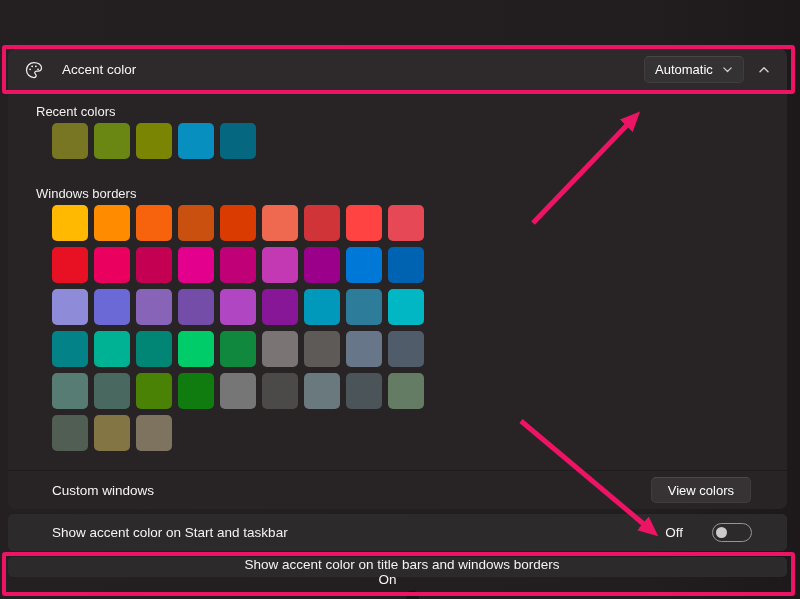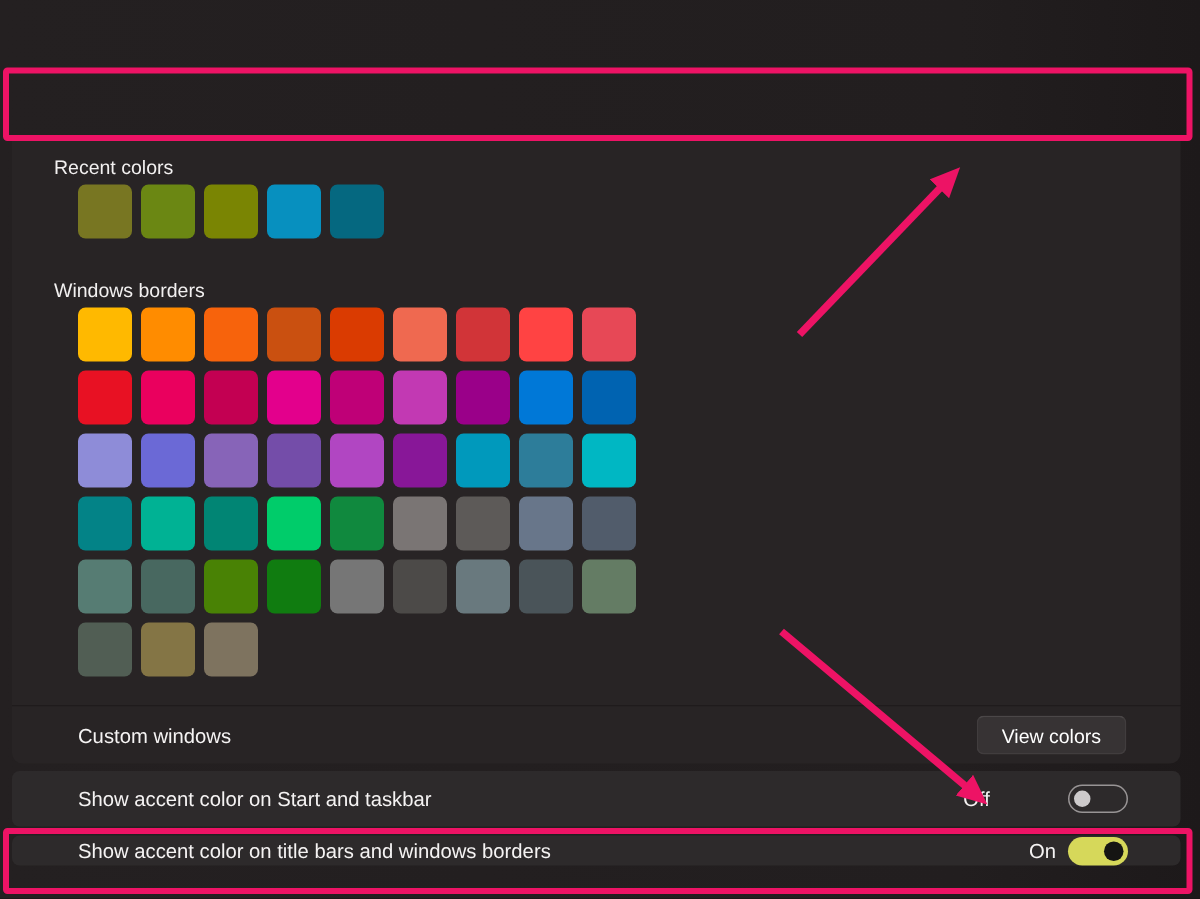--- a/index.html
+++ b/index.html
@@ -18,22 +18,22 @@
   
   .card{position:absolute;left:8px;width:779px;box-sizing:border-box;}
   .header-card{top:49px;height:41px;background:#2e2a2b;border-radius:7px 7px 0 0;
     display:flex;align-items:center;padding:0 12px 0 16px;}
   .body-card{top:91px;height:379px;background:#282425;border-top:1px solid #1f1b1c;}
   .custom-card{top:470px;height:39px;background:#282425;border-top:1px solid #1f1b1c;
     border-radius:0 0 7px 7px;display:flex;align-items:center;
     padding:0 36px 0 44px;}
   .toggle-card{height:37px;background:#2d2a2b;border-radius:5px;display:flex;align-items:center;
     padding:0 35px 0 44px;}
-  .toggle-card.first{top:514px;gap:44px;}
-  .toggle-card.second{top:557px;height:20px;}
+  .toggle-card.first{top:514px;}
+  .toggle-card.second{top:557px;height:20px;flex-direction:column;}
 
   .row-label{font-size:13.5px;color:#f5f3f3;}
   .spacer{flex:1;}
 
   .palette-icon{width:20px;height:20px;flex:0 0 auto;}
   .header-label{margin-left:18px;}
 
   
   .dropdown{width:100px;height:27px;background:#353233;border:1px solid #413d3e;border-top-color:#4b4748;
     border-radius:5px;display:flex;align-items:center;justify-content:space-between;
@@ -48,39 +48,61 @@
   .swatch-row{position:absolute;left:44px;top:31px;display:flex;gap:6px;}
   .swatch-grid{position:absolute;left:44px;top:113px;display:grid;grid-template-columns:repeat(9,36px);gap:6px;width:372px;}
   .swatch{width:36px;height:36px;border-radius:5px;cursor:pointer;}
 
   
   .btn{height:26px;padding:0 16px;background:#373334;border:1px solid #413d3e;border-top-color:#4b4748;
     border-radius:5px;color:#ffffff;font-size:13px;font-family:"Liberation Sans",sans-serif;
     display:flex;align-items:center;cursor:pointer;}
 
   
-  .toggle-state{font-size:13.5px;color:#f5f3f3;margin-right:8px;}
+  .toggle-state{font-size:13.5px;color:#f5f3f3;margin-right:29px;}
   .toggle{width:40px;height:19px;border-radius:10px;box-sizing:border-box;position:relative;cursor:pointer;}
   .toggle.off{border:1px solid #989495;background:transparent;}
   .toggle.off .knob{position:absolute;left:3px;top:3px;width:11px;height:11px;border-radius:50%;background:#cdcacb;}
   .toggle.on{border:none;}
   .toggle.on .knob{position:absolute;right:3px;top:3px;width:13px;height:13px;border-radius:50%;background:#151513;}
 
   
   .annot-box{position:absolute;border:4px solid #ED1365;border-radius:3px;pointer-events:none;z-index:50;box-sizing:border-box;}
   .annot-box.box1{left:2px;top:45px;width:793px;height:49px;}
   .annot-box.box2{left:2px;top:552px;width:793px;height:44px;}
   #arrows{position:absolute;left:0;top:0;z-index:60;pointer-events:none;}
 </style>
 </head>
 <body>
 
 <div id="screen">
 
 
+  <div class="card header-card">
+    <svg class="palette-icon" viewBox="0 0 24 24" fill="none" stroke="#f0eeee" stroke-width="1.5" stroke-linejoin="round">
+      <path d="M12 3a9 9 0 1 0 0 18c1.5 0 2.6-1 2.6-2.3 0-.8-.4-1.3-.9-1.8-.5-.5-.8-.9-.8-1.5 0-1.2 1-2.1 2.2-2.1H17c2.3 0 4-1.8 4-4C21 5.9 17 3 12 3z"></path>
+      <circle cx="7.3" cy="11.2" r="1.1" fill="#f0eeee" stroke="none"></circle>
+      <circle cx="9.8" cy="7.6" r="1.1" fill="#f0eeee" stroke="none"></circle>
+      <circle cx="14.2" cy="7.6" r="1.1" fill="#f0eeee" stroke="none"></circle>
+      <circle cx="16.9" cy="11.2" r="1.1" fill="#f0eeee" stroke="none"></circle>
+    </svg>
+    <span class="row-label header-label">Accent color</span>
+    <span class="spacer"></span>
+    <div class="dropdown">
+      <span class="dropdown-value">Automatic</span>
+      <svg width="11" height="11" viewBox="0 0 12 12" fill="none" stroke="#cfcccd" stroke-width="1.4" stroke-linecap="round" stroke-linejoin="round">
+          <path d="M2 4.2 6 8.2 10 4.2"></path>
+        </svg>
+    </div>
+    <div class="expander">
+      <svg width="12" height="12" viewBox="0 0 12 12" fill="none" stroke="#d5d2d3" stroke-width="1.4" stroke-linecap="round" stroke-linejoin="round">
+          <path d="M2 7.8 6 3.8 10 7.8"></path>
+        </svg>
+    </div>
+  </div>
 
   <div class="card body-card">
     <div class="section-label recent">Recent colors</div>
     <div class="swatch-row">
         <div class="swatch" style="background: rgb(120, 118, 34);"></div>
         <div class="swatch" style="background: rgb(107, 135, 19);"></div>
         <div class="swatch" style="background: rgb(122, 133, 3);"></div>
         <div class="swatch" style="background: rgb(7, 144, 191);"></div>
         <div class="swatch" style="background: rgb(5, 104, 128);"></div>
       </div>

